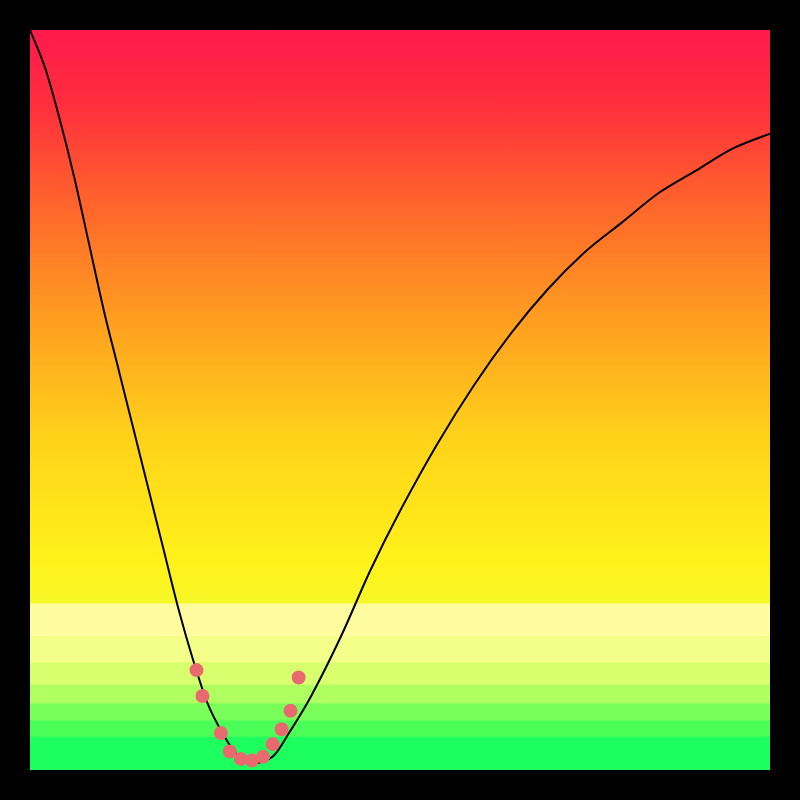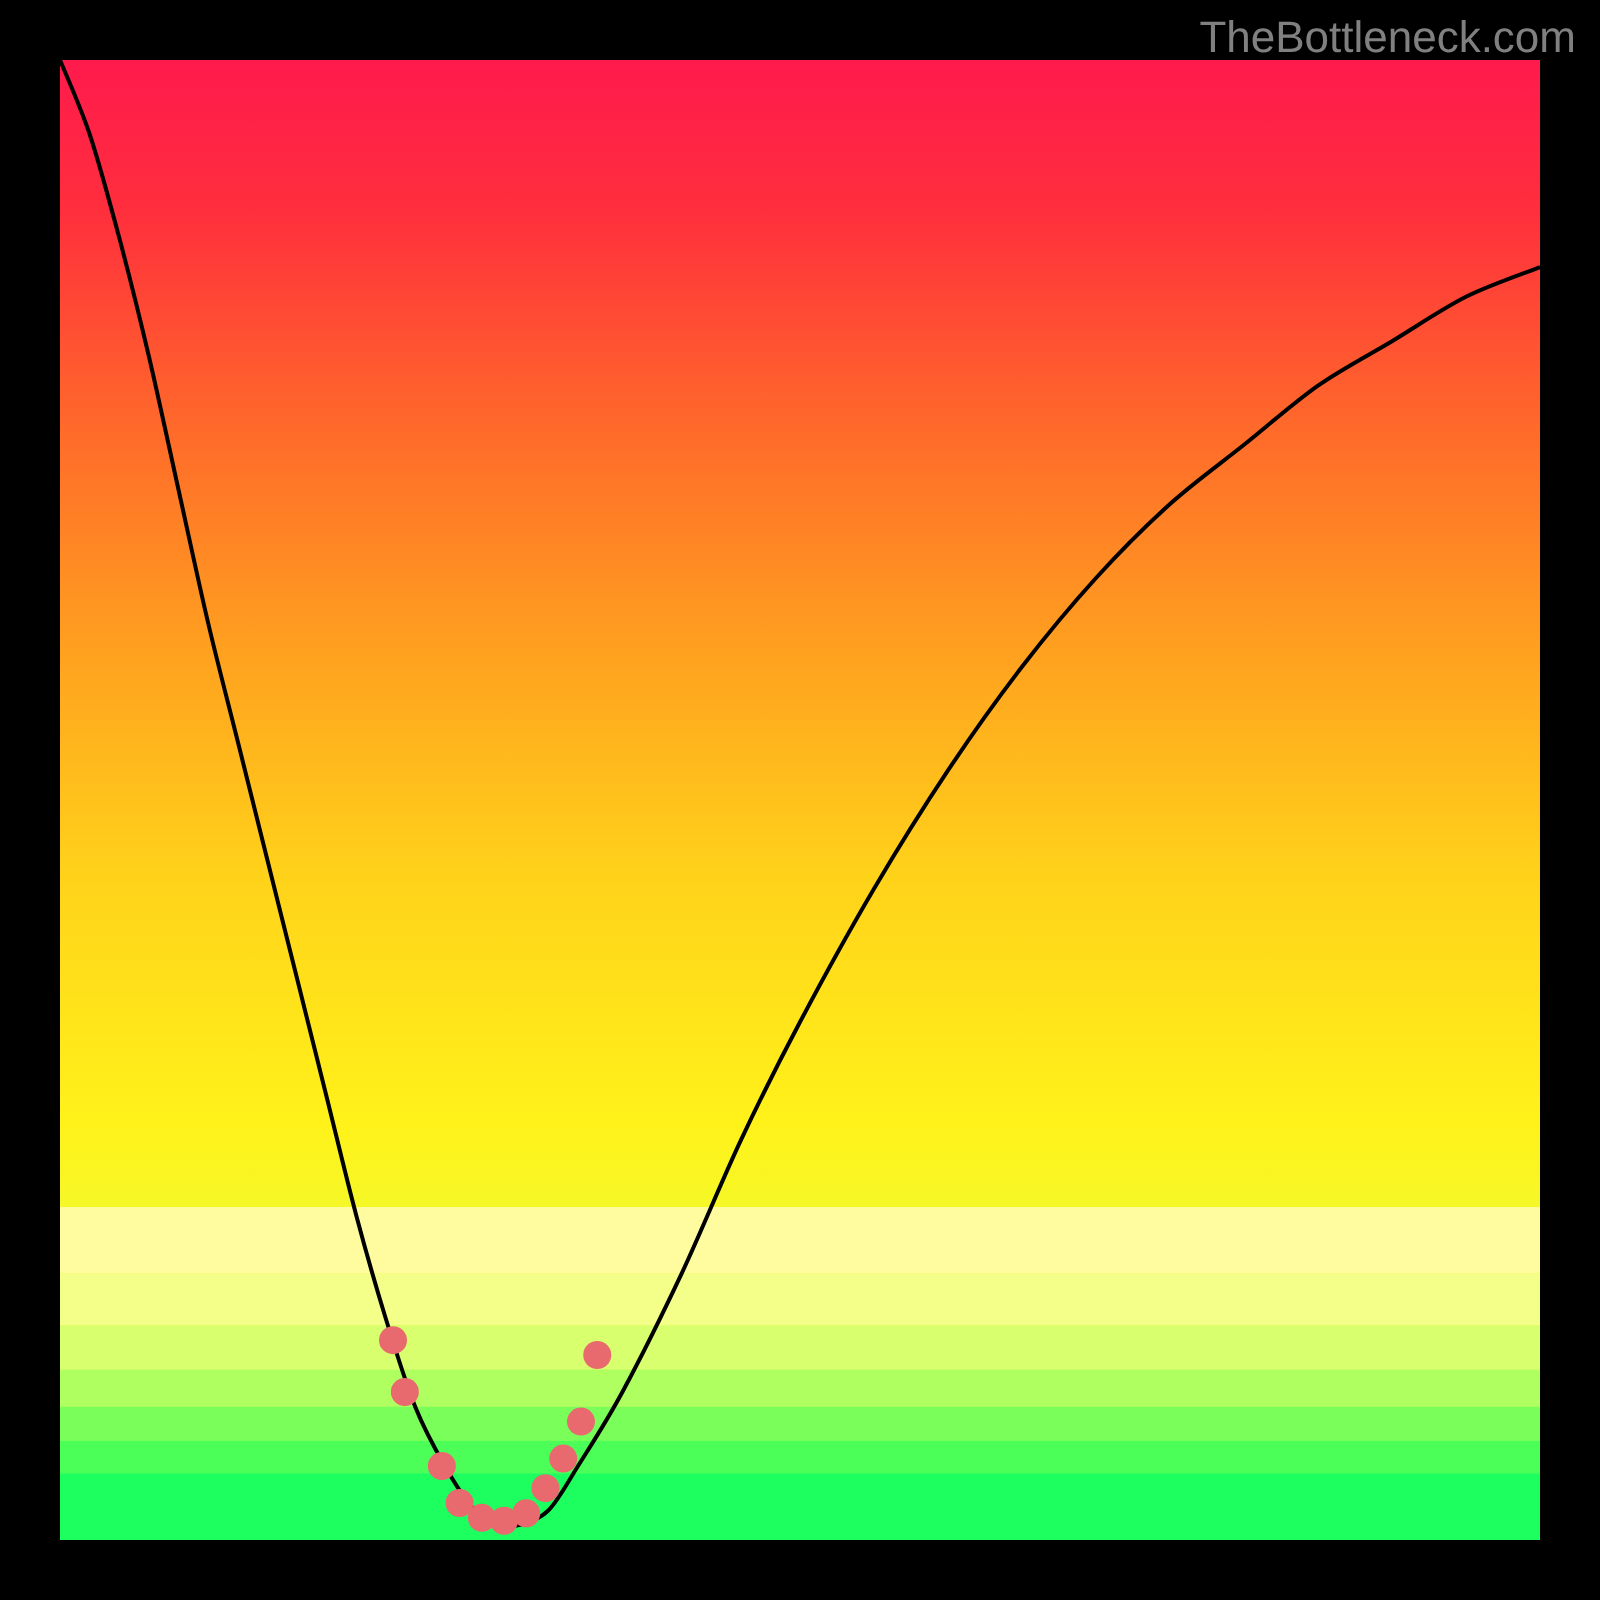--- a/index.html
+++ b/index.html
@@ -26,21 +26,20 @@
 z-index: 10;
 }
 svg {
 display: block;
 }
 </style>
 </head>
 <body>
 
 <div class="chart-container">
-<div class="watermark">TheBottleneck.com</div>
 <svg width="800" height="800" viewBox="0 0 800 800">
 <defs>
 <linearGradient id="bg-grad" x1="0" y1="0" x2="0" y2="1">
           <stop offset="0%" stop-color="#ff1a4d"></stop>
           <stop offset="10%" stop-color="#ff2e3d"></stop>
           <stop offset="25%" stop-color="#ff6a2a"></stop>
           <stop offset="40%" stop-color="#ffa11f"></stop>
           <stop offset="55.00000000000001%" stop-color="#ffd21a"></stop>
           <stop offset="72%" stop-color="#fff21a"></stop>
           <stop offset="85%" stop-color="#e8ff3a"></stop>

